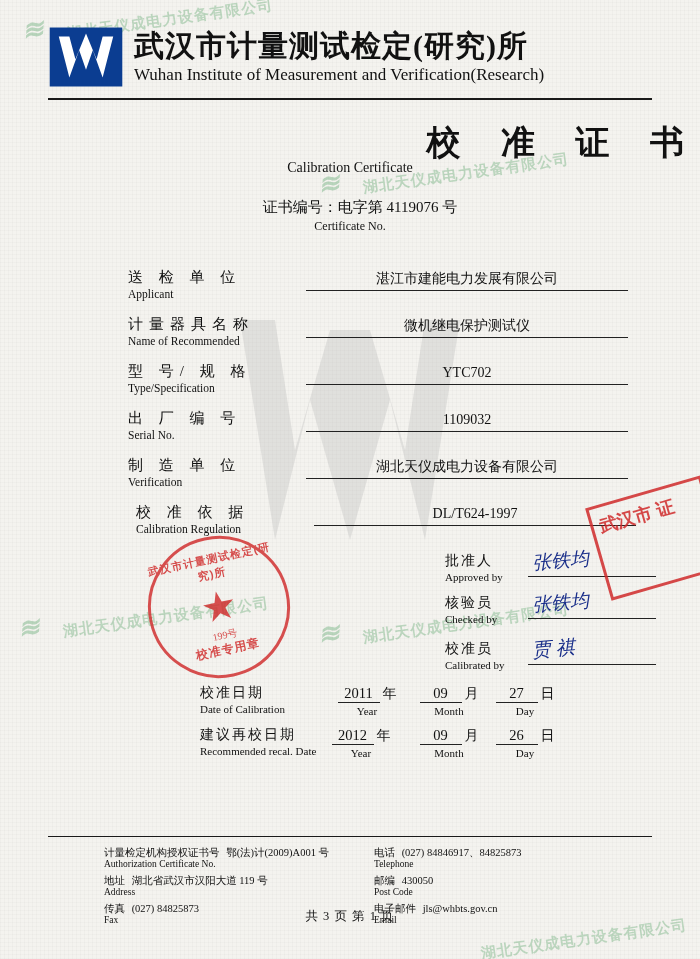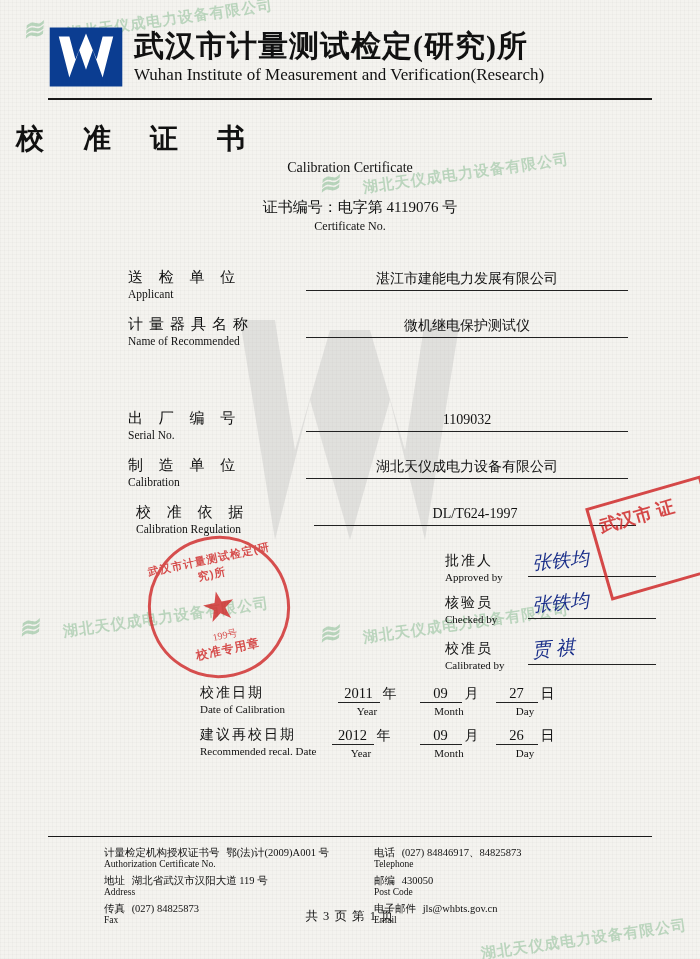--- a/index.html
+++ b/index.html
@@ -92,22 +92,22 @@
     width: 604px;
     border-top: 2px solid #1a1a1a;
   }
   .rule.top { top: 98px; }
   .rule.bottom { top: 836px; border-top: 1px solid #1a1a1a; }
 
   .title-cn {
     position: absolute;
     left: 0; right: 0;
     top: 120px;
-    text-align: left;
-    font-size: 28px;
+    text-align: right;
+    font-size: 34px;
     font-weight: bold;
     letter-spacing: 16px;
     text-indent: 16px;
     color: #111;
   }
   .title-en {
     position: absolute;
     left: 0; right: 0;
     top: 160px;
     text-align: center;
@@ -366,33 +366,40 @@
   </div>
 
   <div class="field" style="top:315px;">
     <div class="f-label">
       <span class="cn">计量器具名称</span>
       <span class="en">Name of Recommended</span>
     </div>
     <div class="f-value">微机继电保护测试仪</div>
   </div>
 
+  <div class="field" style="top:362px;">
+    <div class="f-label">
+      <span class="cn">型 号/ 规 格</span>
+      <span class="en">Type/Specification</span>
+    </div>
+    <div class="f-value">YTC702</div>
+  </div>
 
   <div class="field" style="top:409px;">
     <div class="f-label">
       <span class="cn">出 厂 编 号</span>
       <span class="en">Serial No.</span>
     </div>
     <div class="f-value">1109032</div>
   </div>
 
   <div class="field" style="top:456px;">
     <div class="f-label">
       <span class="cn">制 造 单 位</span>
-      <span class="en">Calibration</span>
+      <span class="en">Verification</span>
     </div>
     <div class="f-value">湖北天仪成电力设备有限公司</div>
   </div>
 
   <div class="field" style="top:503px;margin-left:8px;">
     <div class="f-label">
       <span class="cn">校 准 依 据</span>
       <span class="en">Calibration Regulation</span>
     </div>
     <div class="f-value">DL/T624-1997</div>

